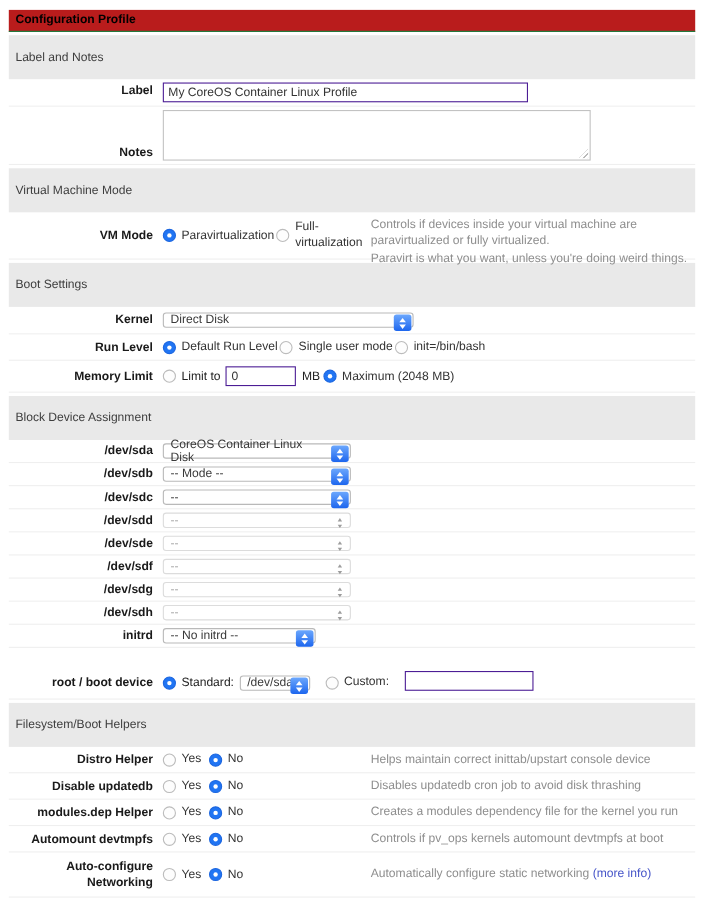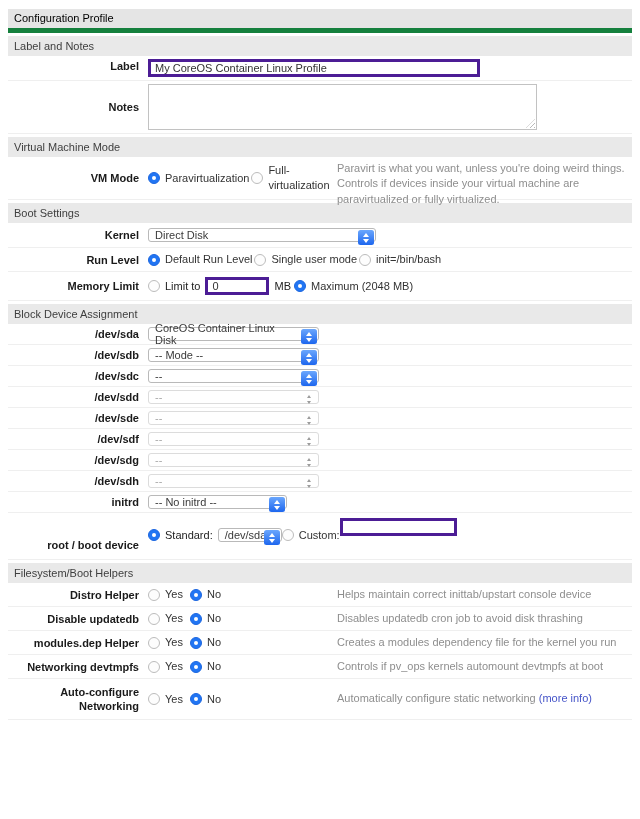--- a/index.html
+++ b/index.html
@@ -9,31 +9,31 @@
     font-size: 11px;
     color: #222;
     width: 640px;
     height: 819px;
     overflow: hidden;
   }
   .page { width: 624px; margin: 9px 8px 0 8px; }
 
   
   .bar-main {
-    background:#e5e5e5;
-    border-bottom:5px solid #15803d;
-    font-weight:normal; color:#000;
+    background:#b91c1c;
+    border-bottom:1px solid #15803d;
+    font-weight:bold; color:#000;
     padding:3px 6px;
     line-height:13px;
     margin-bottom:2px;
   }
   .bar-sub {
     background:#e9e9e9;
     color:#3e3e3e;
-    padding:4px 6px;
+    padding:14px 6px;
     line-height:12px;
     margin-top:3px;
   }
 
   
   .row { display:flex; position:relative; padding:3px 0; border-bottom:1px solid #efefef; }
   .lbl {
     width:140px; flex-shrink:0;
     text-align:right; padding-right:9px;
     font-weight:bold; color:#1a1a1a;
@@ -78,21 +78,21 @@
   }
   .t-up   { width:0; height:0; border-left:3px solid transparent; border-right:3px solid transparent; border-bottom:4px solid #fff; }
   .t-down { width:0; height:0; border-left:3px solid transparent; border-right:3px solid transparent; border-top:4px solid #fff; }
   .select.disabled { border-color:#dcdcdc; color:#a9a9a9; }
   .select.disabled .stepper { background:none; gap:3px; }
   .select.disabled .t-up   { border-left-width:2.5px; border-right-width:2.5px; border-bottom:3px solid #9c9c9c; }
   .select.disabled .t-down { border-left-width:2.5px; border-right-width:2.5px; border-top:3px solid #9c9c9c; }
 
   
   input.text {
-    height:18px; border:3px solid #4c1d95; border-radius:0;
+    height:18px; border:1px solid #4c1d95; border-radius:0;
     font:inherit; color:#333; padding:0 4px; background:#fff;
   }
   .ta-wrap { position:relative; width:389px; }
   textarea.notes {
     width:389px; height:46px; resize:none;
     border:1px solid #c2c2c2; font:inherit; padding:2px 4px; display:block;
   }
   .grip {
     position:absolute; right:2px; bottom:2px; width:9px; height:9px;
     clip-path: polygon(100% 0, 100% 100%, 0 100%);
@@ -119,21 +119,21 @@
 
   <div class="bar-sub">Label and Notes</div>
 
   <div class="row" style="align-items:flex-start;">
     <div class="lbl">Label</div>
     <div class="ctrl">
       <input class="text w-label" type="text" value="My CoreOS Container Linux Profile" style="">
     </div>
   </div>
 
-  <div class="row" style="align-items:center;">
+  <div class="row" style="align-items:flex-end;">
     <div class="lbl">Notes</div>
     <div class="ctrl">
       <div class="ta-wrap">
         <textarea class="notes" style=""></textarea>
         <span class="grip"></span>
       </div>
     </div>
   </div>
 
   <div class="bar-sub">Virtual Machine Mode</div>
@@ -144,22 +144,22 @@
       <div class="opt">
         <span class="radio on"></span>
         <span>Paravirtualization</span>
       </div>
       <div class="opt">
         <span class="radio"></span>
         <span>Full-virtualization</span>
       </div>
     </div>
     <div class="help" style="top:4px;">
+      <div>Controls if devices inside your virtual machine are paravirtualized or fully virtualized.</div>
       <div>Paravirt is what you want, unless you're doing weird things.</div>
-      <div>Controls if devices inside your virtual machine are paravirtualized or fully virtualized.</div>
     </div>
   </div>
 
   <div class="bar-sub">Boot Settings</div>
 
   <div class="row v-center" style="padding:5px 0;">
     <div class="lbl">Kernel</div>
     <div class="ctrl">
       <div class="select w-kernel">
         <span>Direct Disk</span>
@@ -319,21 +319,21 @@
         <span class="stepper">
             <span class="t-up"></span>
             <span class="t-down"></span>
           </span>
       </div>
     </div>
   </div>
 
   <div class="row" style="padding:5px 0 7px 0;">
     <div class="lbl" style="padding-top:20px;">root / boot device</div>
-    <div class="ctrl stack" style="gap:0;">
+    <div class="ctrl stack" style="gap:14px;align-items:flex-end;">
       <div class="inline">
         <span class="radio on"></span>
         <span>Standard:</span>
         <div class="select w-std">
           <span>/dev/sda</span>
           <span class="stepper">
               <span class="t-up"></span>
               <span class="t-down"></span>
             </span>
         </div>
@@ -387,21 +387,21 @@
         </span>
       <span class="opt">
           <span class="radio on"></span>
           <span>No</span>
         </span>
     </div>
     <div class="help">Creates a modules dependency file for the kernel you run</div>
   </div>
 
   <div class="row row-helper">
-    <div class="lbl">Networking devtmpfs</div>
+    <div class="lbl">Automount devtmpfs</div>
     <div class="ctrl inline" style="gap:7px;">
       <span class="opt">
           <span class="radio"></span>
           <span>Yes</span>
         </span>
       <span class="opt">
           <span class="radio on"></span>
           <span>No</span>
         </span>
     </div>

